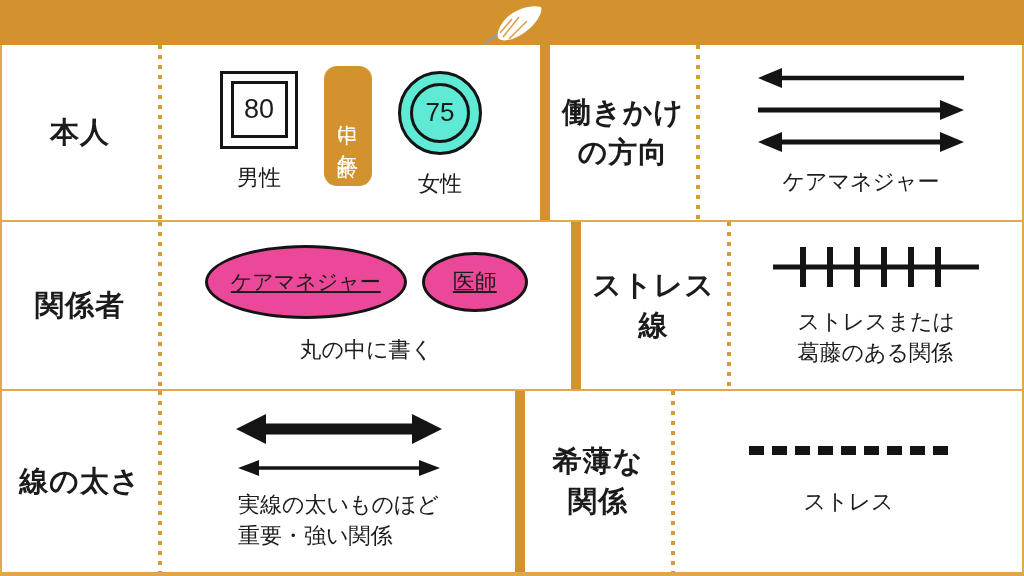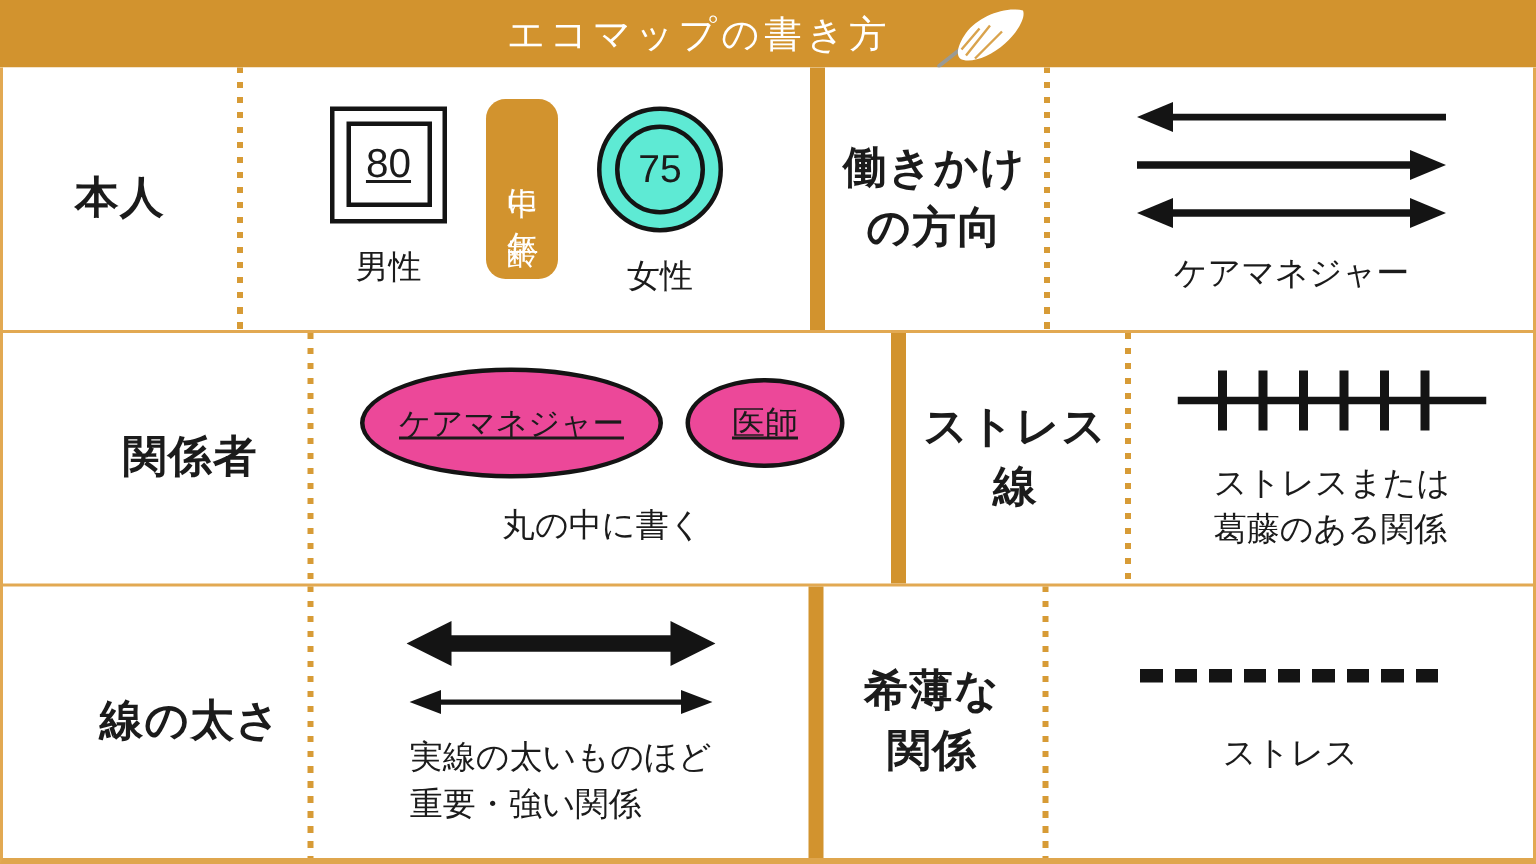--- a/index.html
+++ b/index.html
@@ -9,34 +9,34 @@
   .frame { width:1024px; height:576px; display:flex; flex-direction:column; overflow:hidden; }
 
   
   .header { height:45px; background:#D2932E; display:flex; align-items:center; justify-content:center; gap:26px; flex:0 0 auto; }
   .header-title { color:#ffffff; font-size:25px; letter-spacing:3px; font-weight:500; }
   .feather { width:66px; height:44px; margin-top:4px; }
 
   
   .body { flex:1 1 auto; display:flex; flex-direction:column; border-left:2px solid #E2A952; border-right:2px solid #E2A952; border-bottom:4px solid #DFA64E; background:#ffffff; }
   .row { display:flex; flex:1 1 auto; min-height:0; }
-  .row + .row { border-top:2px solid #E2A952;padding-left:47px; }
+  .row + .row { border-top:2px solid #E2A952; }
 
   .cell-label { width:156px; flex:0 0 auto; display:flex; align-items:center; justify-content:center; text-align:center; font-weight:700; font-size:29px; line-height:1.35; letter-spacing:1px; white-space:pre-line; }
   .cell-label.right { width:146px; }
   .dotcol { width:4px; flex:0 0 auto; background-image:repeating-linear-gradient(to bottom,#D79B36 0 4px,transparent 4px 10px); }
   .midbar { width:10px; flex:0 0 auto; background:#D2932E; }
   .cell-content { flex:1 1 auto; display:flex; flex-direction:column; align-items:center; justify-content:center; min-width:0; }
 
   .caption { font-size:22px; line-height:1.4; text-align:left; white-space:pre-line; }
 
   
   .person-flex { display:flex; align-items:flex-start; justify-content:center; gap:26px; }
   .sym-group { display:flex; flex-direction:column; align-items:center; gap:14px; padding-top:5px; }
-  .dbl-square { width:78px; height:78px; border:3.5px solid #141414; display:flex; align-items:center; justify-content:center; background:#fff;text-decoration:underline; }
+  .dbl-square { width:78px; height:78px; border:3.5px solid #141414; display:flex; align-items:center; justify-content:center; background:#fff; }
   .dbl-square .inner { width:57px; height:57px; border:3px solid #141414; display:flex; align-items:center; justify-content:center; font-size:27px; }
   .dbl-circle { width:84px; height:84px; border:3.5px solid #141414; border-radius:50%; display:flex; align-items:center; justify-content:center; background:#5eead4; }
   .dbl-circle .inner { width:60px; height:60px; border:3px solid #141414; border-radius:50%; display:flex; align-items:center; justify-content:center; font-size:26px; }
   .age-badge { width:48px; height:120px; background:#D2932E; border-radius:13px; color:#fff; display:flex; align-items:center; justify-content:center; writing-mode:vertical-rl; text-orientation:upright; font-size:21px; letter-spacing:3px; line-height:1; }
 
   
   .shape-stack { display:flex; flex-direction:column; align-items:center; }
 
   
   .ellipse-flex { display:flex; align-items:center; justify-content:center; gap:15px; margin-bottom:16px; }
@@ -46,21 +46,20 @@
 
   
   .dashed-line { width:200px; height:9px; background-image:repeating-linear-gradient(to right,#141414 0 15px,transparent 15px 23px); margin-bottom:32px; }
 </style>
 </head>
 <body>
 
 <div class="frame">
 
   <div class="header">
-    <div class="header-title">エコマップの書き方</div>
     <svg class="feather" viewBox="0 0 66 44">
       <path d="M6,41 L20,30" stroke="#9a9a94" stroke-width="2.5" fill="none" stroke-linecap="round"></path>
       <path d="M62,4 C50,1 32,8 24,19 C19,26 17,33 20,36 C26,40 40,35 50,26 C58,19 64,9 62,4 Z" fill="#ffffff"></path>
       <path d="M24,34 L40,14 M30,36 L48,18 M21,30 L33,16" stroke="#D2932E" stroke-width="1.6" fill="none" opacity="0.85"></path>
     </svg>
   </div>
 
   <div class="body">
 
     <div class="row">

